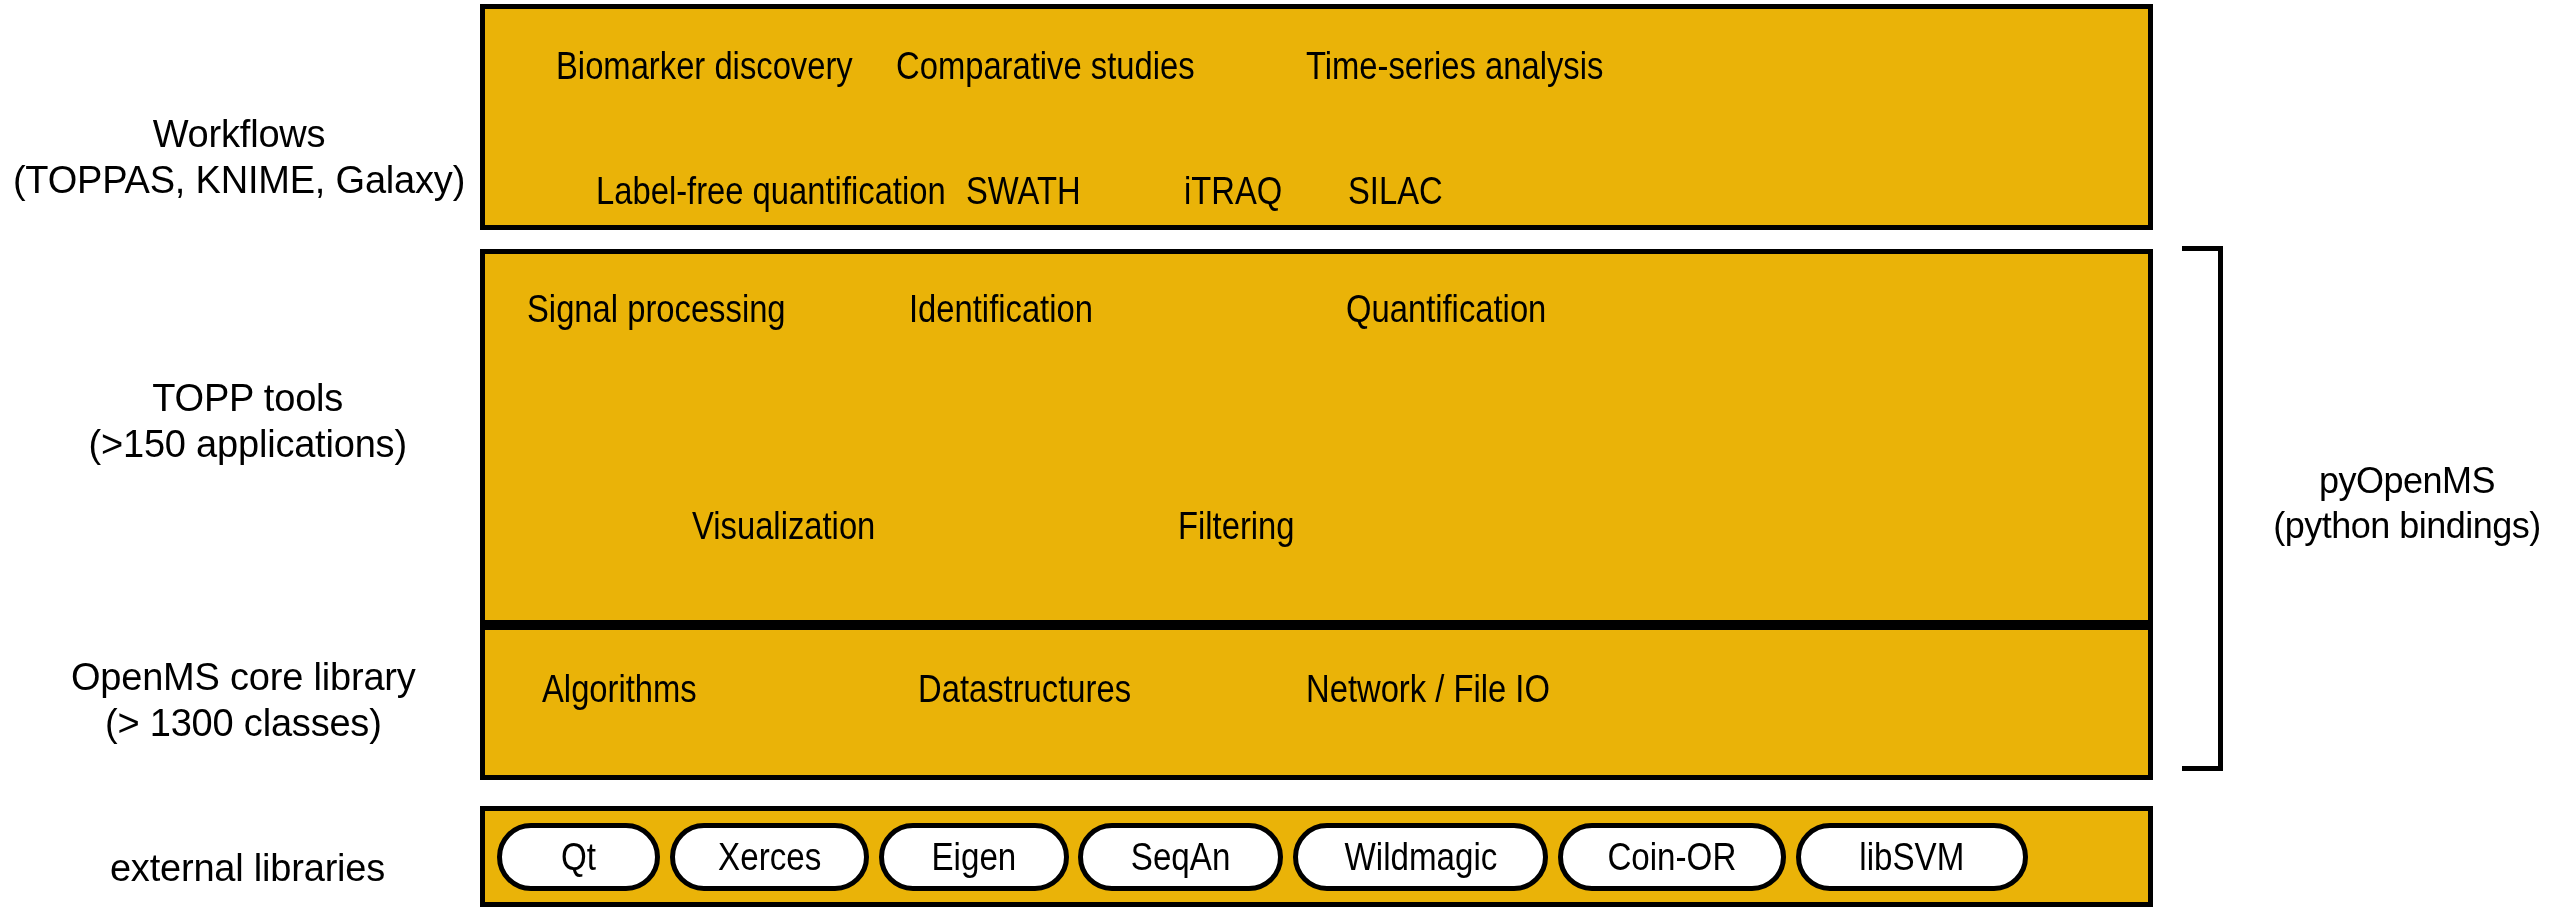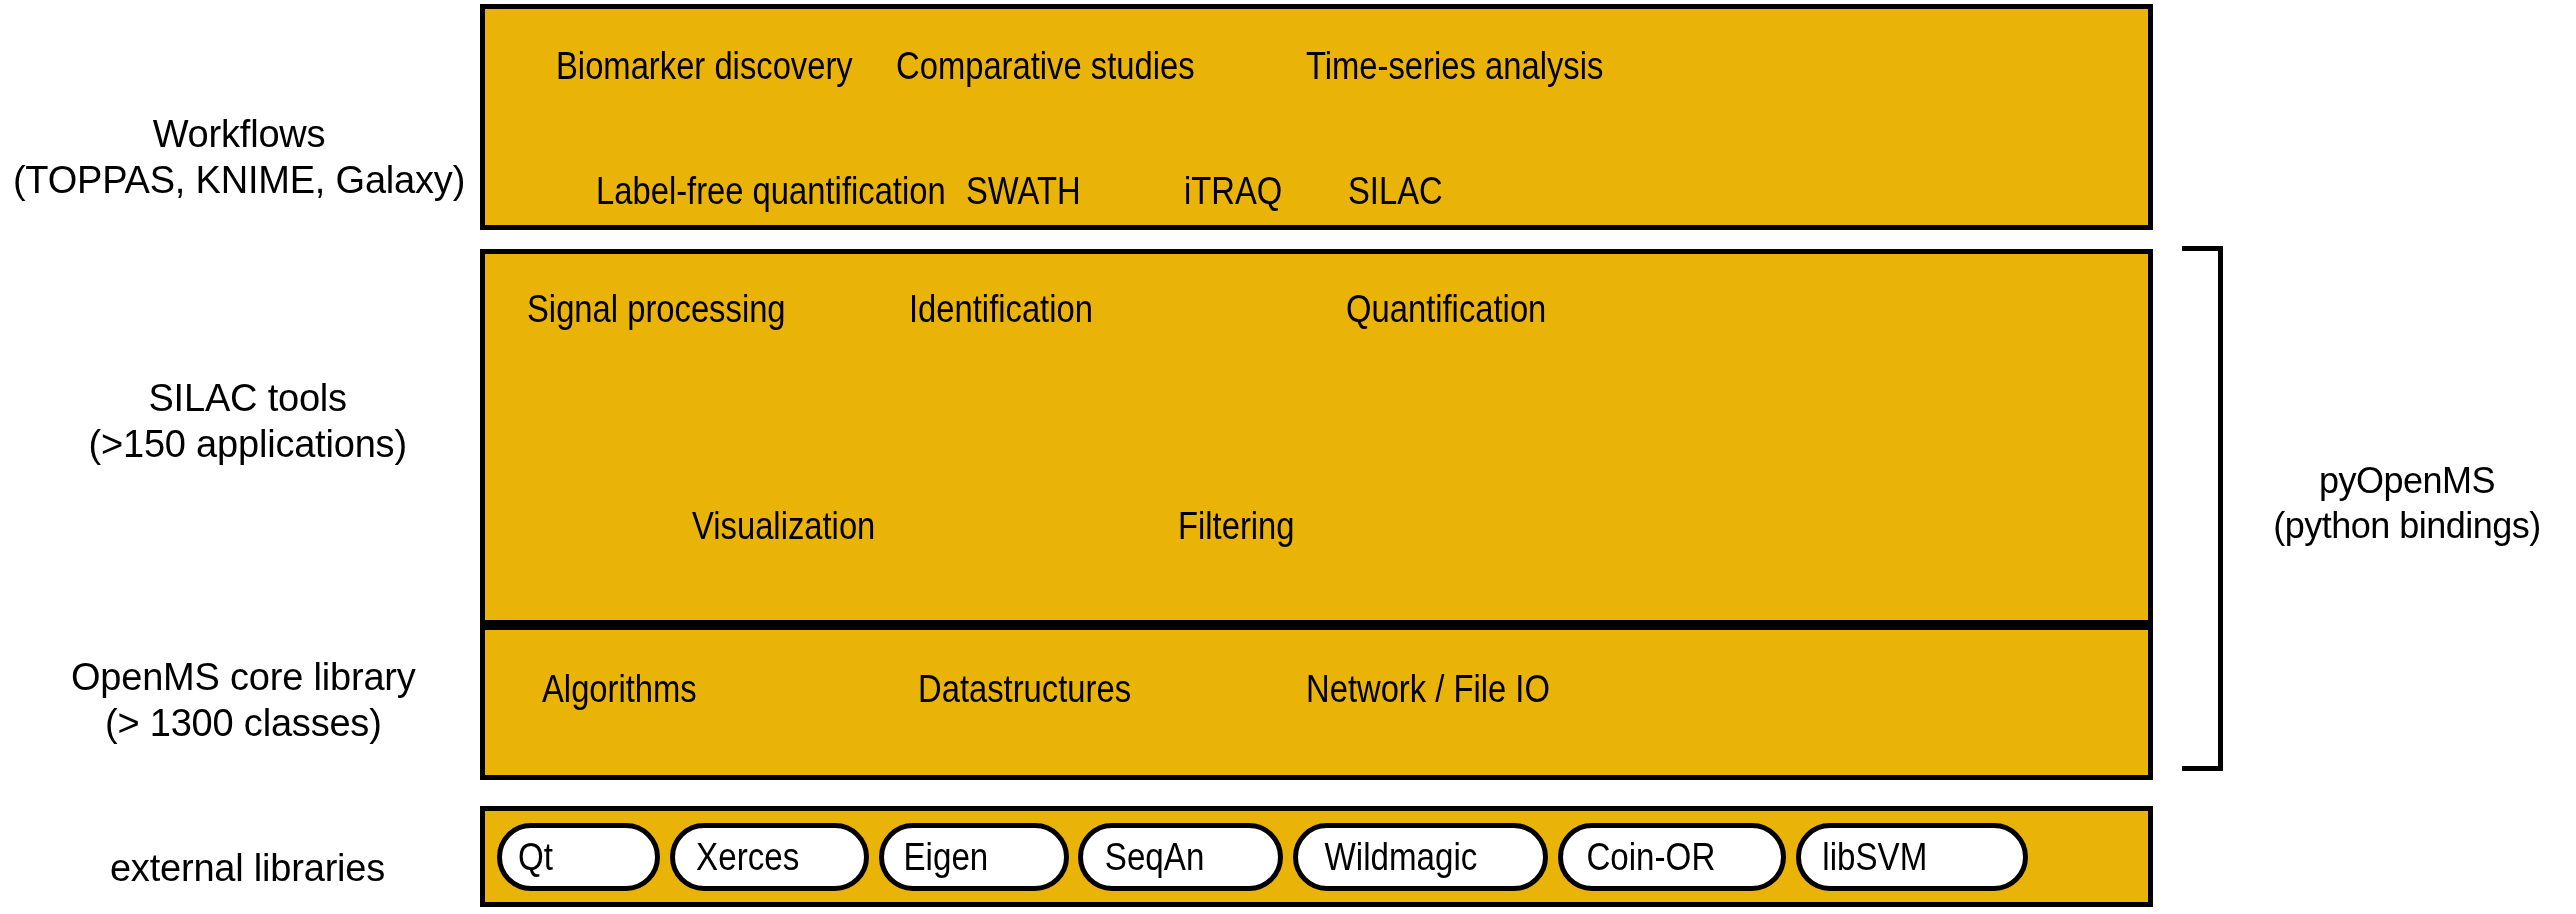--- a/index.html
+++ b/index.html
@@ -110,20 +110,21 @@
     align-items: stretch;
     gap: 9.7px;
   }
   .pill {
     flex: 0 0 auto;
     border: 5.3px solid #000000;
     border-radius: 39px;
     background: #ffffff;
     display: flex;
     align-items: center;
+    justify-content: center;
     box-sizing: border-box;
     padding: 0 12.4px;
   }
   .pill span {
     font-family: "Liberation Sans Narrow", "Liberation Sans", sans-serif;
     font-stretch: condensed;
     font-size: 39px;
     line-height: 1;
     white-space: nowrap;
     transform: scaleX(0.85);
@@ -170,21 +171,21 @@
 <body>
 
 <div id="stage">
 
   <div class="row-label" id="label-workflows">
     <span class="l1">Workflows</span>
     <span class="l2">(TOPPAS, KNIME, Galaxy)</span>
   </div>
 
   <div class="row-label" id="label-topp">
-    <span class="l1">SILAC tools</span>
+    <span class="l1">TOPP tools</span>
     <span class="l2">(&gt;150 applications)</span>
   </div>
 
   <div class="row-label" id="label-core">
     <span class="l1">OpenMS core library</span>
     <span class="l2">(&gt; 1300 classes)</span>
   </div>
 
   <div class="row-label" id="label-external">
     <span class="l1">external libraries</span>

